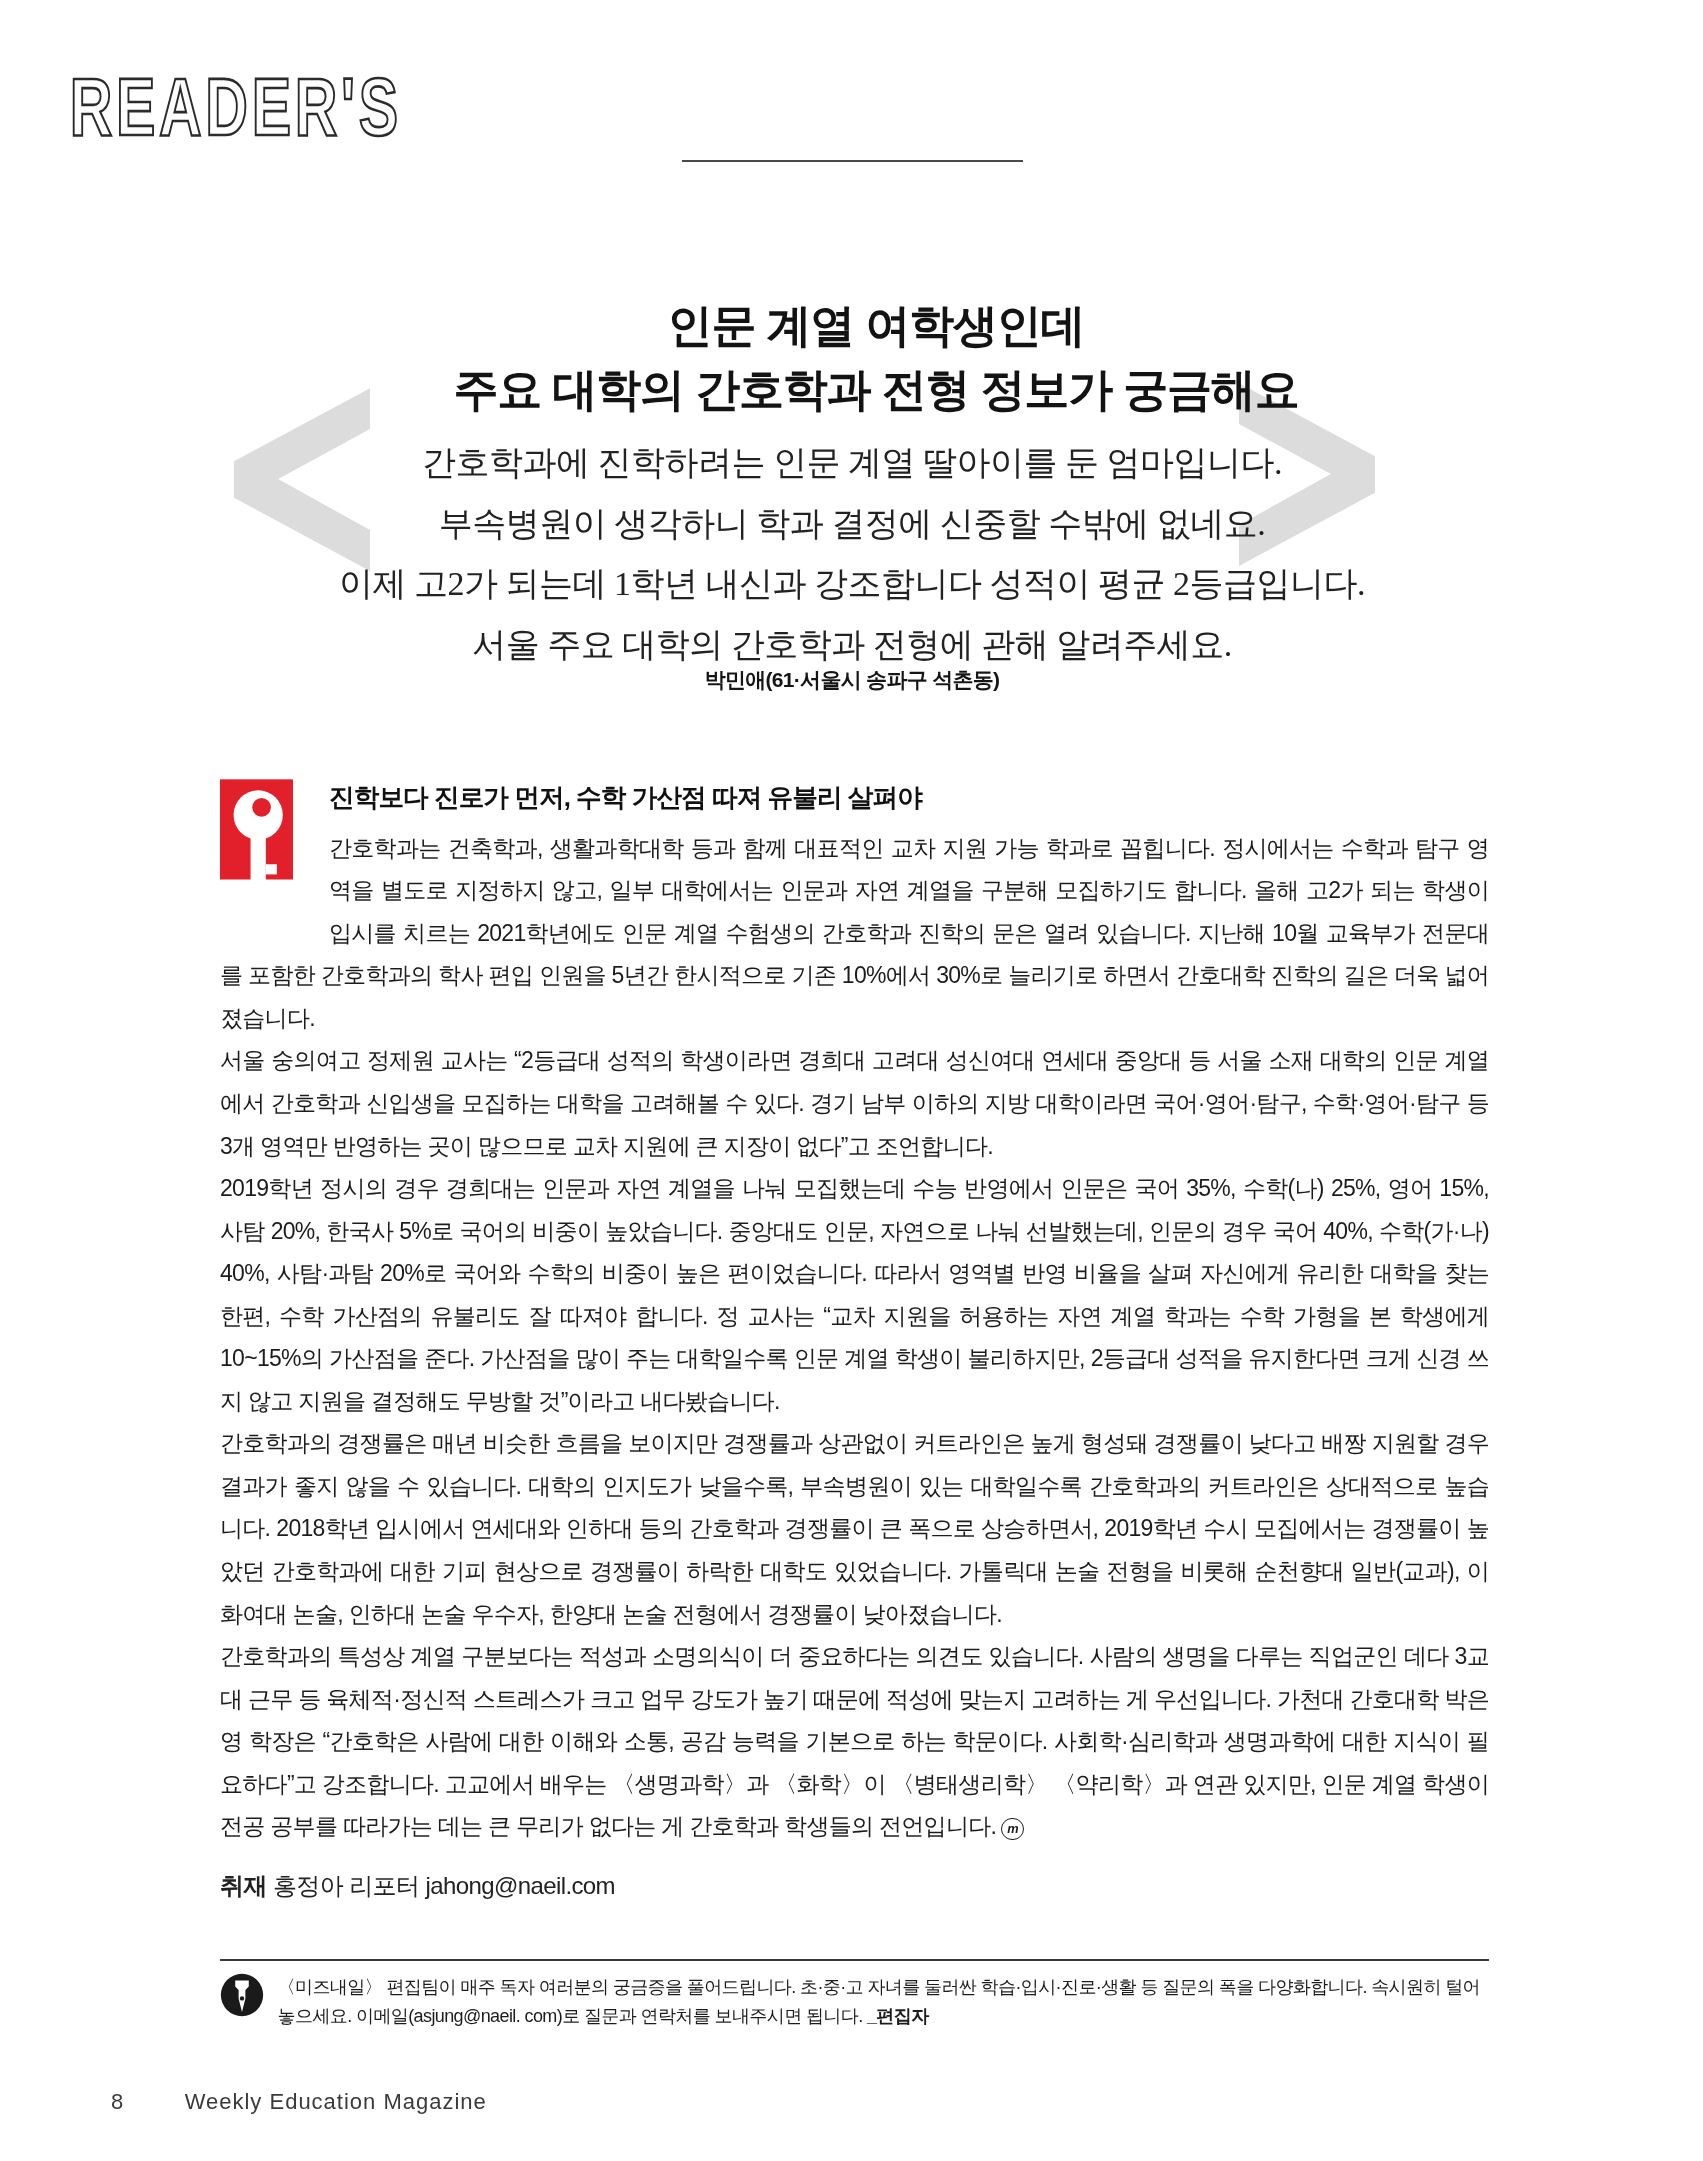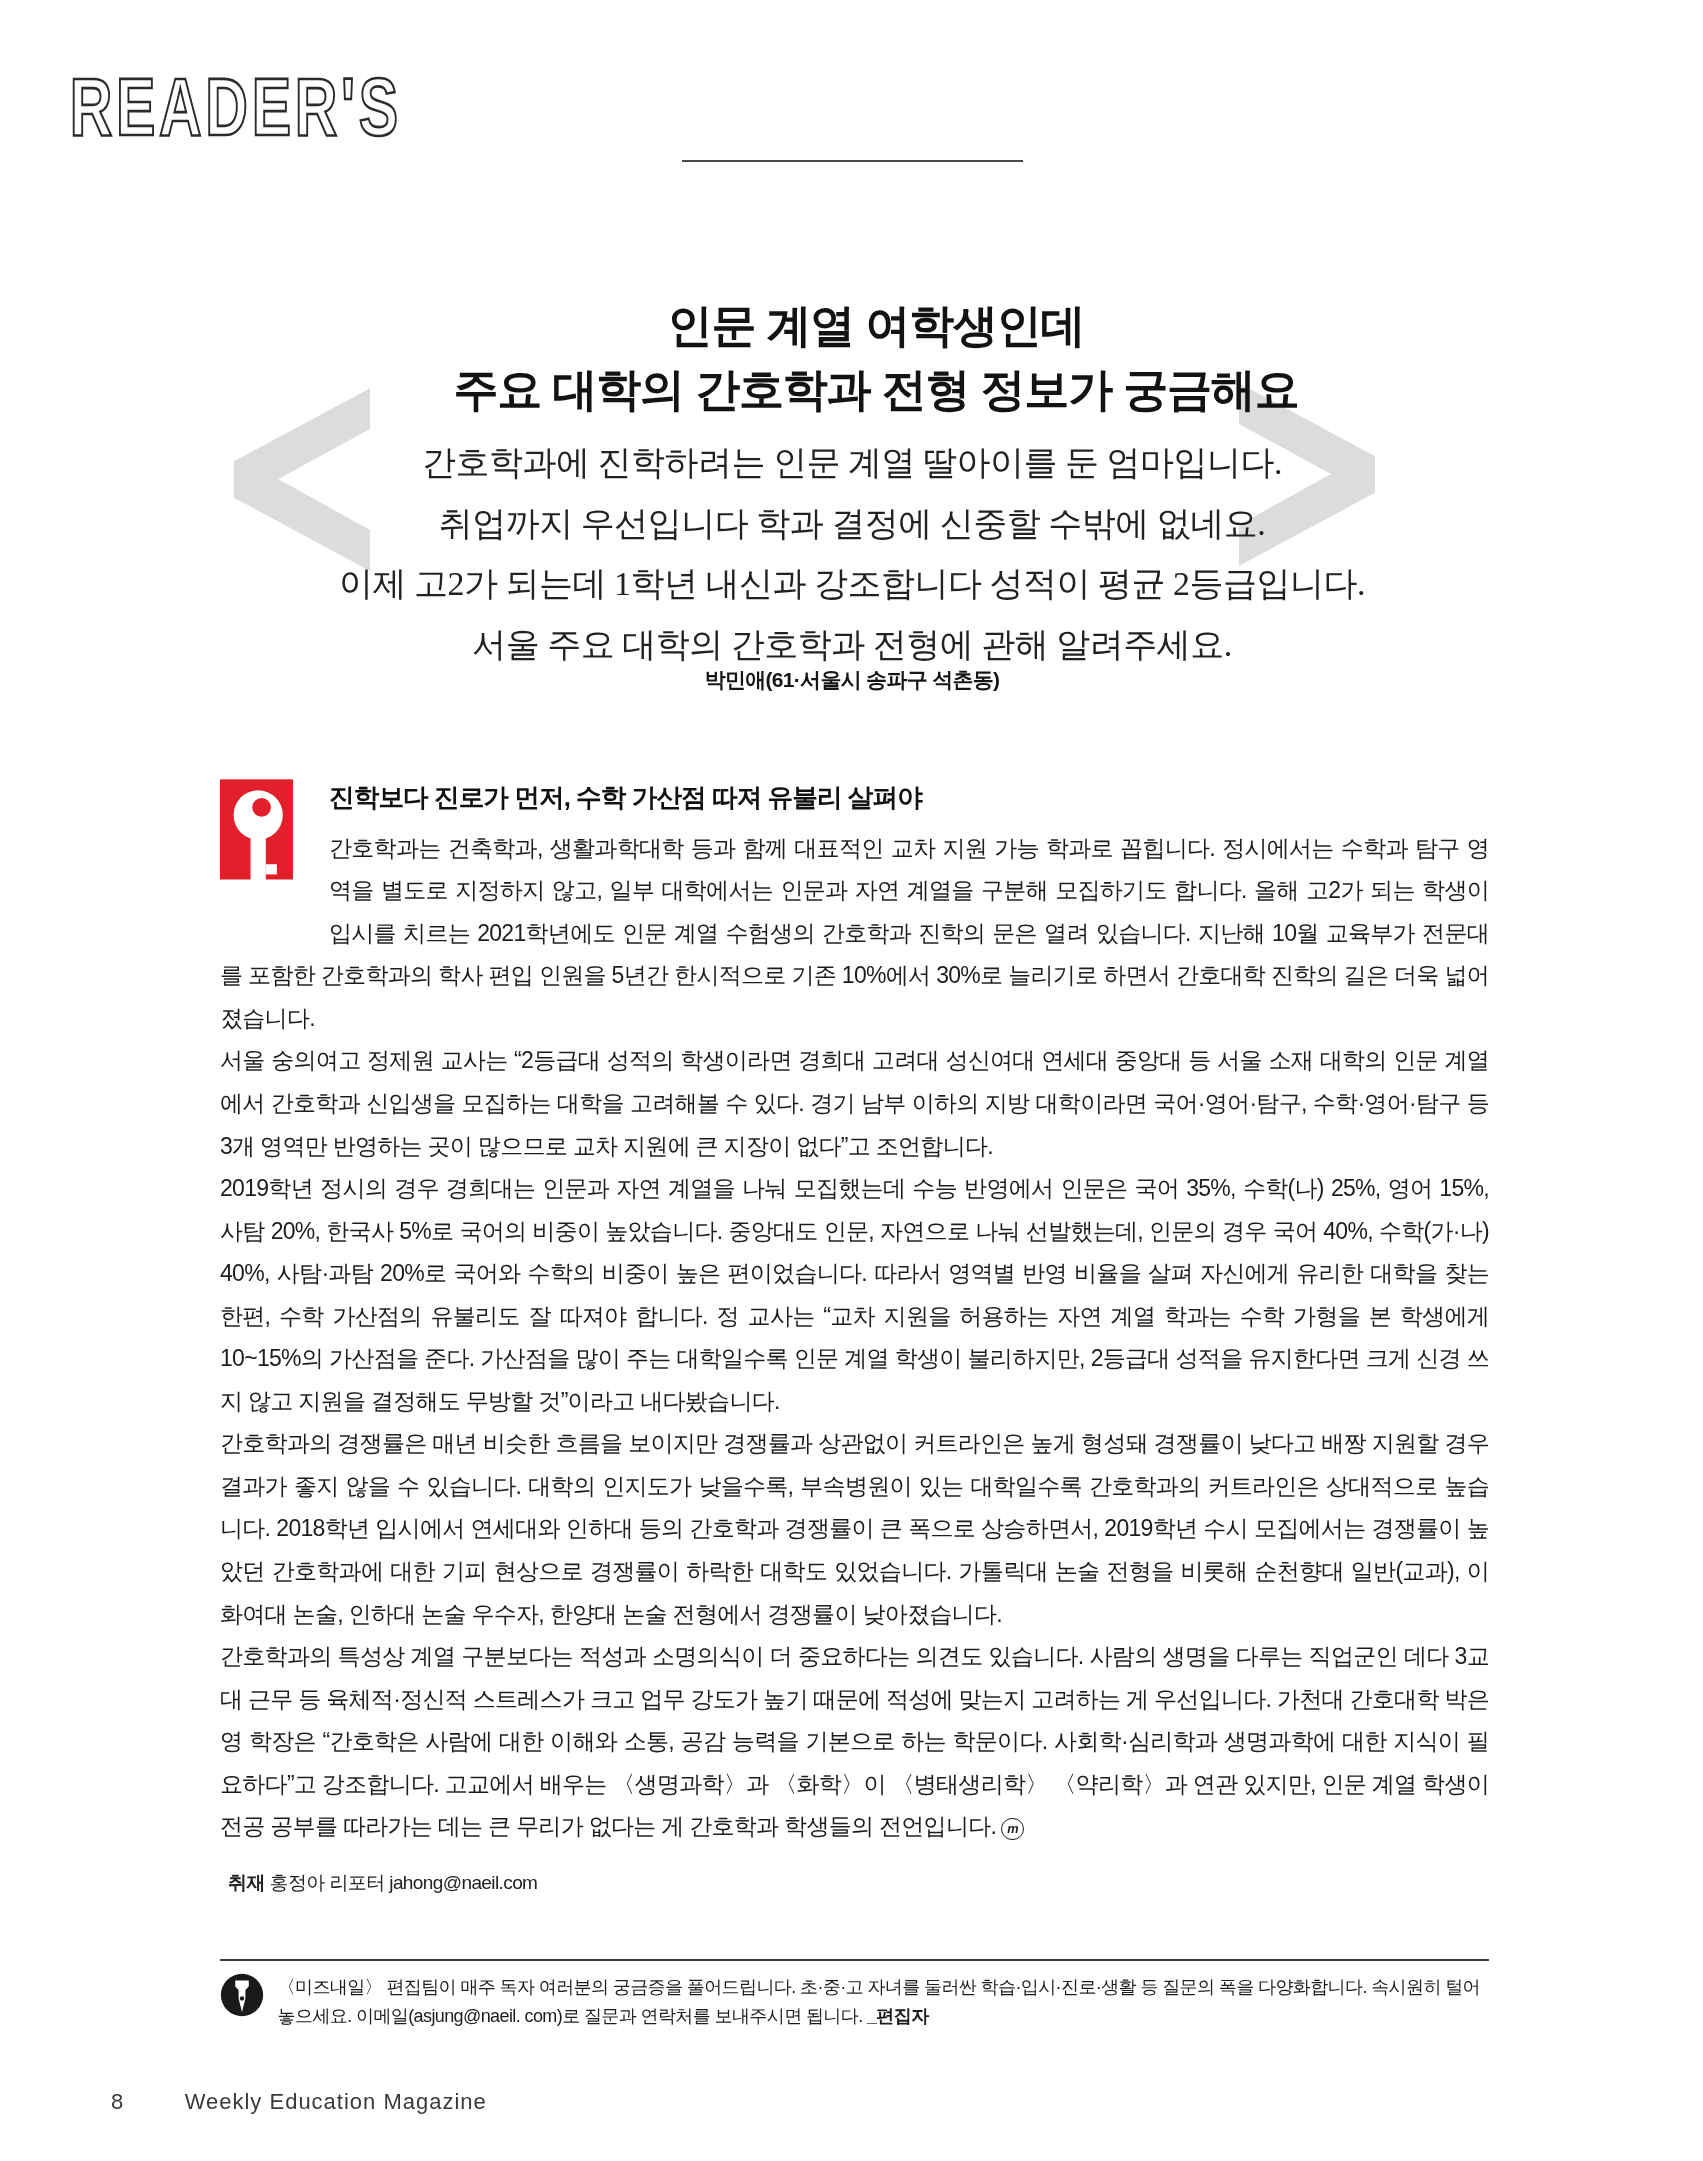--- a/index.html
+++ b/index.html
@@ -160,24 +160,23 @@
     font-size: 12.8px;
     line-height: 19px;
     text-align: center;
     font-style: italic;
     font-weight: 700;
     vertical-align: 1.7px;
     margin-left: 5.1px;
   }
   .reporter {
     margin-top: 22px;
-    font-size: 19px;
+    font-size: 24px;
     letter-spacing: -0.6px;
     color: #222;
-    margin-left: 8px;
   }
   .reporter b { font-weight: 700; }
 
   
   .footnote {
     position: absolute;
     left: 220px;
     top: 1959px;
     width: 1269px;
   }
@@ -240,21 +239,21 @@
     </svg>
   </div>
 
   <div class="headline">
     <span class="headline-l1">인문 계열 여학생인데</span>
     <span class="headline-l2">주요 대학의 간호학과 전형 정보가 궁금해요</span>
   </div>
 
   <div class="question">
     <span>간호학과에 진학하려는 인문 계열 딸아이를 둔 엄마입니다.</span>
-    <span>취업까지 우선입니다 학과 결정에 신중할 수밖에 없네요.</span>
+    <span>부속병원이 생각하니 학과 결정에 신중할 수밖에 없네요.</span>
     <span>이제 고2가 되는데 1학년 내신과 강조합니다 성적이 평균 2등급입니다.</span>
     <span>서울 주요 대학의 간호학과 전형에 관해 알려주세요.</span>
   </div>
   <div class="asker">박민애(61·서울시 송파구 석촌동)</div>
 
   <div class="answer">
 
     <div class="key-icon">
       <svg width="73" height="128" viewBox="0 0 86 150" aria-hidden="true">
         <rect x="0" y="0" width="86" height="118" fill="#e2202c"></rect>

